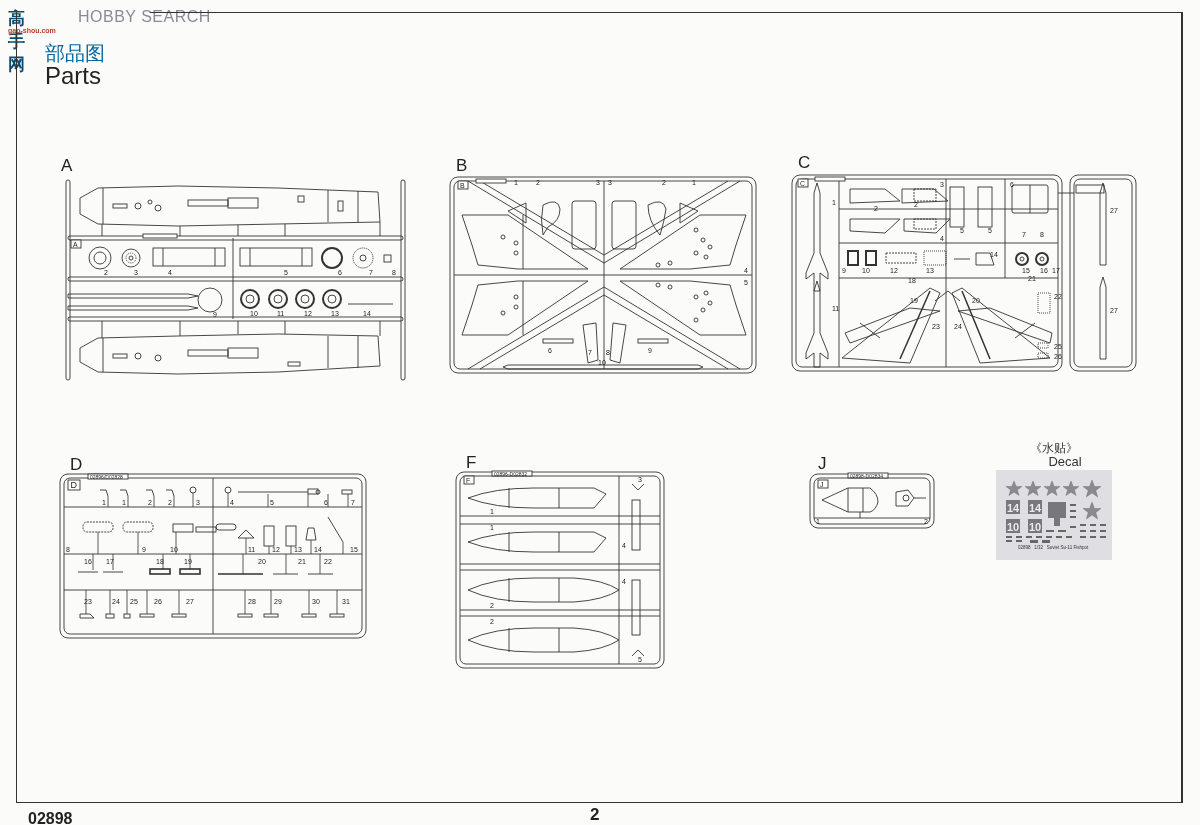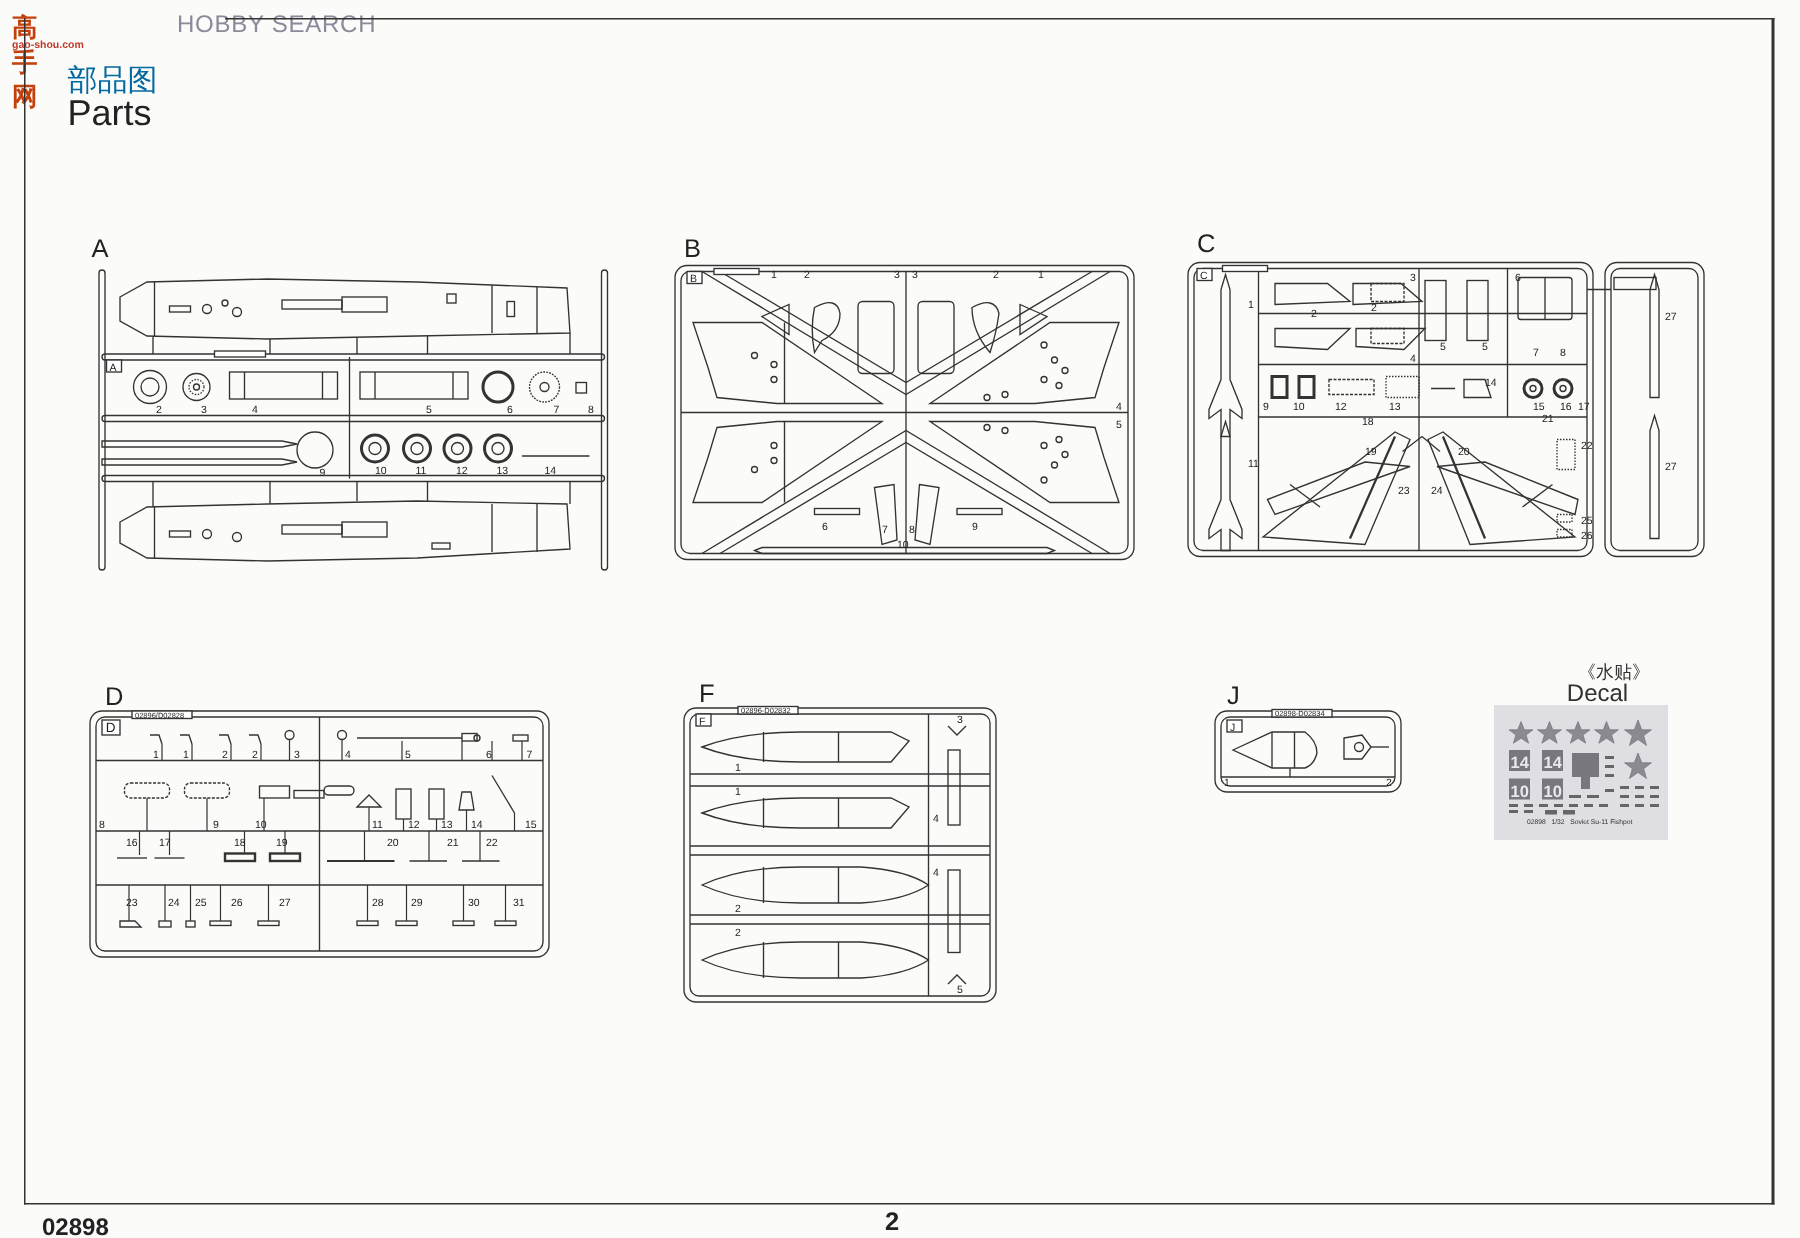--- a/index.html
+++ b/index.html
@@ -1,31 +1,31 @@
 <!DOCTYPE html>
 <html><head>
 <meta charset="utf-8">
 <style>
   html,body{margin:0;padding:0;}
   body{width:1200px;height:825px;background:#fbfbf9;position:relative;overflow:hidden;font-family:"Liberation Sans",sans-serif;color:#222;}
   .frame{position:absolute;left:16px;top:12px;width:1167px;height:791px;border:1.5px solid #333;border-top:none;border-right:2px solid #333;box-sizing:border-box;}
   .frame-top{position:absolute;left:150px;top:12px;width:1033px;height:0;border-top:1.5px solid #333;}
   .wm{position:absolute;left:4px;top:3px;height:30px;}
-  .wm .logo{position:absolute;left:4px;top:4px;font-size:17px;font-weight:bold;color:#c2410c;letter-spacing:1px;}
-  .wm .brand{position:absolute;left:74px;top:5px;font-size:16px;color:#8a8a9a;letter-spacing:0.5px;white-space:nowrap;margin-left:40px;}
+  .wm .logo{position:absolute;left:4px;top:4px;font-size:17px;font-weight:bold;color:#0c4a6e;letter-spacing:1px;}
+  .wm .brand{position:absolute;left:74px;top:5px;font-size:16px;color:#8a8a9a;letter-spacing:0.5px;white-space:nowrap;}
   .wm .url{position:absolute;left:4px;top:24px;font-size:7px;color:#c0392b;font-weight:bold;white-space:nowrap;}
   .title-cn{position:absolute;left:45px;top:40px;font-size:20px;color:#0369a1;font-family:"DejaVu Sans",sans-serif;}
   .title-en{position:absolute;left:45px;top:62px;font-size:24px;color:#222;}
   .sec-label{position:absolute;font-size:17px;color:#222;}
   .sprue{position:absolute;}
   .sprue svg{display:block;}
   .footer-code{position:absolute;left:28px;top:810px;font-size:16px;font-weight:bold;color:#222;}
   .footer-page{position:absolute;left:590px;top:805px;font-size:17px;font-weight:bold;color:#222;}
-  .decal-title-cn{position:absolute;left:1030px;top:440px;font-size:12px;color:#333;font-family:"DejaVu Sans",sans-serif;width:70px;text-align:right;}
-  .decal-title-en{position:absolute;left:1030px;top:454px;font-size:16px;color:#333;width:70px;text-align:center;}
+  .decal-title-cn{position:absolute;left:1030px;top:440px;font-size:12px;color:#333;font-family:"DejaVu Sans",sans-serif;width:70px;text-align:left;}
+  .decal-title-en{position:absolute;left:1030px;top:454px;font-size:13px;color:#333;width:70px;text-align:center;}
   .decal-sheet{position:absolute;left:996px;top:470px;width:116px;height:90px;background:#dedee3;}
   .decal-caption{position:absolute;left:1018px;top:543px;font-size:4.5px;color:#333;white-space:nowrap;}
   .tag{font-family:"Liberation Sans",sans-serif;font-size:7px;fill:#222;}
   .tagbig{font-family:"Liberation Sans",sans-serif;font-size:9px;fill:#222;}
 </style>
 </head>
 <body>
 
 <div class="wm">
   <span class="logo">高手网</span>

